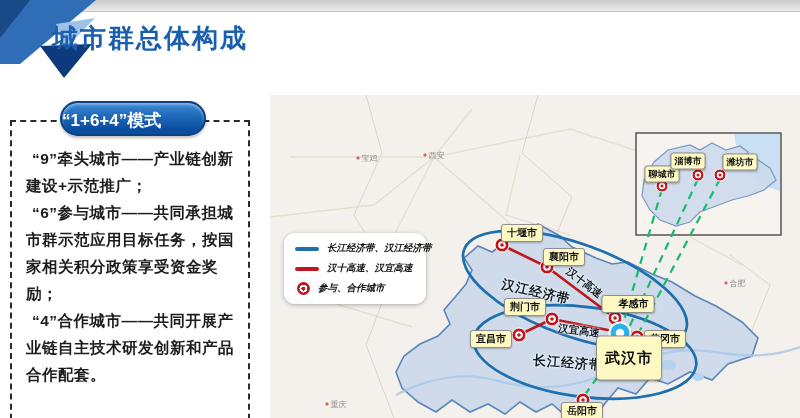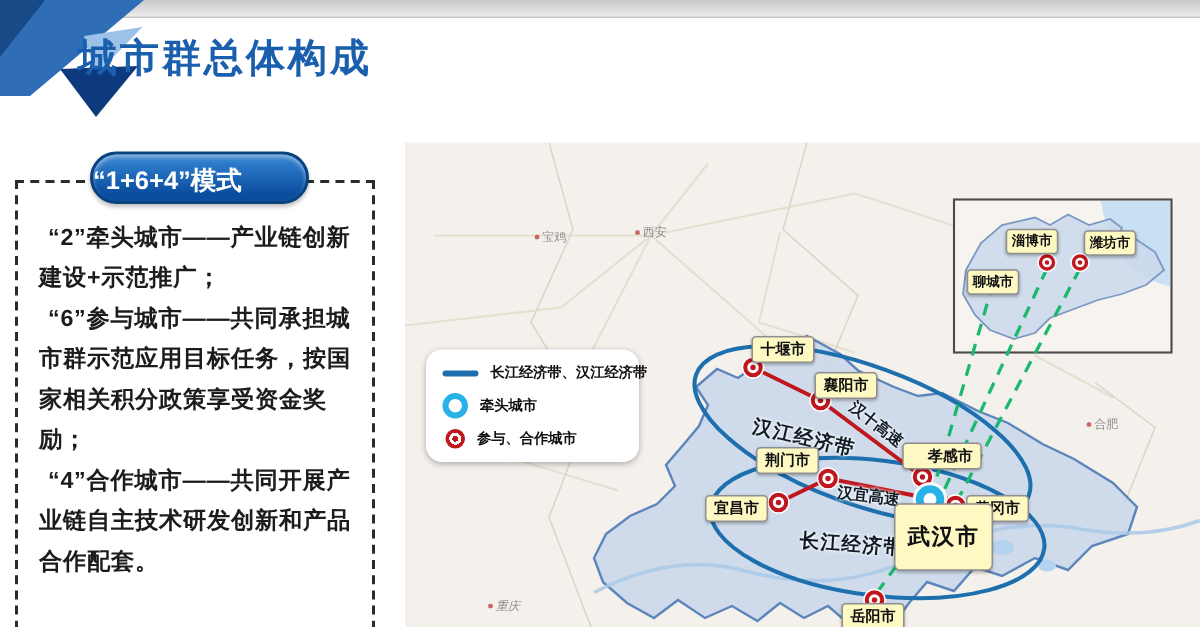--- a/index.html
+++ b/index.html
@@ -35,21 +35,21 @@
   .belt-label.big{font-size:13px;letter-spacing:1px;}
   .belt-label.small{font-size:10.5px;}
   .bg-city{position:absolute;transform:translate(-50%,-50%);font-size:8px;color:#8f8f8f;
            white-space:nowrap;z-index:2;}
   .bg-city i{display:inline-block;width:3px;height:3px;background:#c66;border-radius:1px;
              margin-right:2px;vertical-align:1px;}
   
   .legend{position:absolute;left:14px;top:138px;width:142px;box-sizing:border-box;
           background:rgba(255,255,255,.97);border-radius:11px;padding:9px 9px 9px 11px;
           box-shadow:0 1px 4px rgba(0,0,0,.3);z-index:7;display:flex;flex-direction:column;gap:7px;}
-  .legend-row{display:flex;align-items:center;gap:8px;}
+  .legend-row{display:flex;align-items:center;gap:8px;font-style:italic;}
   .legend-row span.txt{font-size:9.5px;font-weight:700;color:#111;white-space:nowrap;}
   .lg-line{width:24px;height:4px;border-radius:2px;flex:0 0 auto;}
   .lg-ring{width:9px;height:9px;border-radius:50%;border:4px solid #29b2e8;background:#fff;flex:0 0 auto;}
   .lg-dot{width:13px;height:13px;border-radius:50%;flex:0 0 auto;margin-left:2px;
           background:radial-gradient(circle,#c0161d 0 2px,#fff 2px 4px,#c0161d 4px);}
 </style>
 </head>
 <body>
 
 <div class="stage">
@@ -58,21 +58,21 @@
   <svg class="logo" width="118" height="82" viewBox="0 0 118 82">
     <polygon points="0,0 96,0 20,64 0,64" fill="#2f6db6"></polygon>
     <polygon points="0,0 30,0 0,38" fill="#174a86"></polygon>
     <polygon points="56,24 95,18 64,50" fill="#9dc2e8"></polygon>
     <polygon points="40,46 92,44 64,78" fill="#0c3a7d"></polygon>
   </svg>
   <h1 class="page-title">城市群总体构成</h1>
 
   <div class="panel-badge">“1+6+4”模式</div>
   <div class="panel-box">
-    <p>“2”牵头城市——产业链创新建设+示范推广；</p>
+    <p>“9”牵头城市——产业链创新建设+示范推广；</p>
     <p>“6”参与城市——共同承担城市群示范应用目标任务，按国家相关积分政策享受资金奖励；</p>
     <p>“4”合作城市——共同开展产业链自主技术研发创新和产品合作配套。</p>
   </div>
 
   <div class="map">
     <svg class="map-svg" width="530" height="323" viewBox="0 0 530 323">
 
       <g stroke="#e6dfcf" stroke-width="1.4" fill="none">
         <path d="M20,62 L164,62 L300,34"></path>
         <path d="M164,62 L118,152"></path>
@@ -177,48 +177,48 @@
 
       <g transform="translate(350,238)">
         <circle r="11.5" fill="#ffffff" opacity="0.95"></circle>
         <circle r="9.5" fill="#29b2e8"></circle>
         <circle r="4.3" fill="#ffffff"></circle>
       </g>
     </svg>
 
     <div class="bg-city" style="left:164px;top:60px;"><i></i><span>西安</span></div>
     <div class="bg-city" style="left:97px;top:63px;"><i></i><span>宝鸡</span></div>
-    <div class="bg-city" style="left:66px;top:309px;font-style:italic;"><i></i><span>重庆</span></div>
+    <div class="bg-city" style="left:66px;top:309px;"><i></i><span>重庆</span></div>
     <div class="bg-city" style="left:465px;top:188px;text-align:right;"><i></i><span>合肥</span></div>
 
     <div class="belt-label big" style="left:266px;top:197px;transform:translate(-50%,-50%) rotate(13deg);">汉江经济带</div>
     <div class="belt-label big" style="left:298px;top:268px;transform:translate(-50%,-50%) rotate(4deg);">长江经济带</div>
     <div class="belt-label small" style="left:314px;top:188px;transform:translate(-50%,-50%) rotate(38deg);">汉十高速</div>
     <div class="belt-label small" style="left:309px;top:236px;transform:translate(-50%,-50%) rotate(7deg);">汉宜高速</div>
 
     <div class="city-label" style="left:229px;top:138px;margin-left:23px;">十堰市</div>
     <div class="city-label" style="left:294px;top:162px;">襄阳市</div>
     <div class="city-label" style="left:358px;top:209px;padding-left:16px;">孝感市</div>
     <div class="city-label" style="left:255px;top:212px;">荆门市</div>
     <div class="city-label" style="left:221px;top:244px;">宜昌市</div>
     <div class="city-label" style="left:395px;top:244px;">黄冈市</div>
     <div class="city-label" style="left:312px;top:316px;">岳阳市</div>
     <div class="city-label lead" style="left:359px;top:263px;">武汉市</div>
-    <div class="city-label small" style="left:392px;top:93px;">聊城市</div>
+    <div class="city-label small" style="left:392px;top:79px;">聊城市</div>
     <div class="city-label small" style="left:418px;top:66px;">淄博市</div>
     <div class="city-label small" style="left:470px;top:67px;">潍坊市</div>
 
     <div class="legend">
       <div class="legend-row">
         <span class="lg-line" style="background:#1d6fad;"></span>
         <span class="txt">长江经济带、汉江经济带</span>
       </div>
       <div class="legend-row">
-        <span class="lg-ring"></span>
-        <span class="txt">牵头城市</span>
+        <span class="lg-line" style="background:#c0161d;"></span>
+        <span class="txt">汉十高速、汉宜高速</span>
       </div>
       <div class="legend-row">
         <span class="lg-dot"></span>
         <span class="txt">参与、合作城市</span>
       </div>
     </div>
   </div>
 </div>
 
 </body></html>

